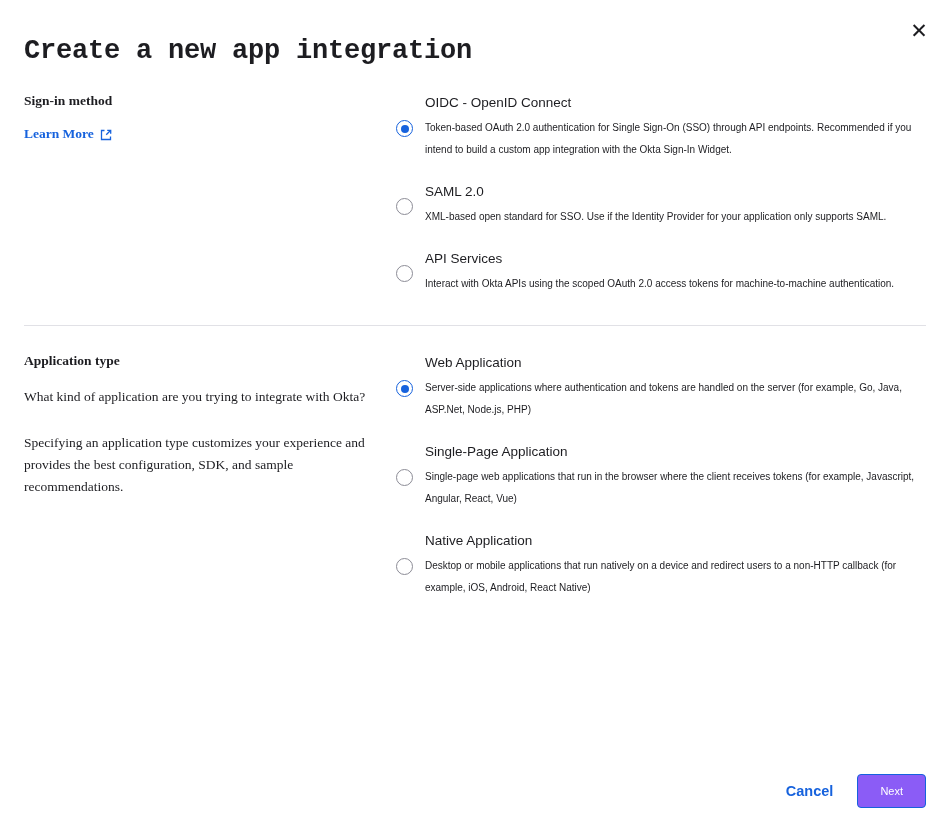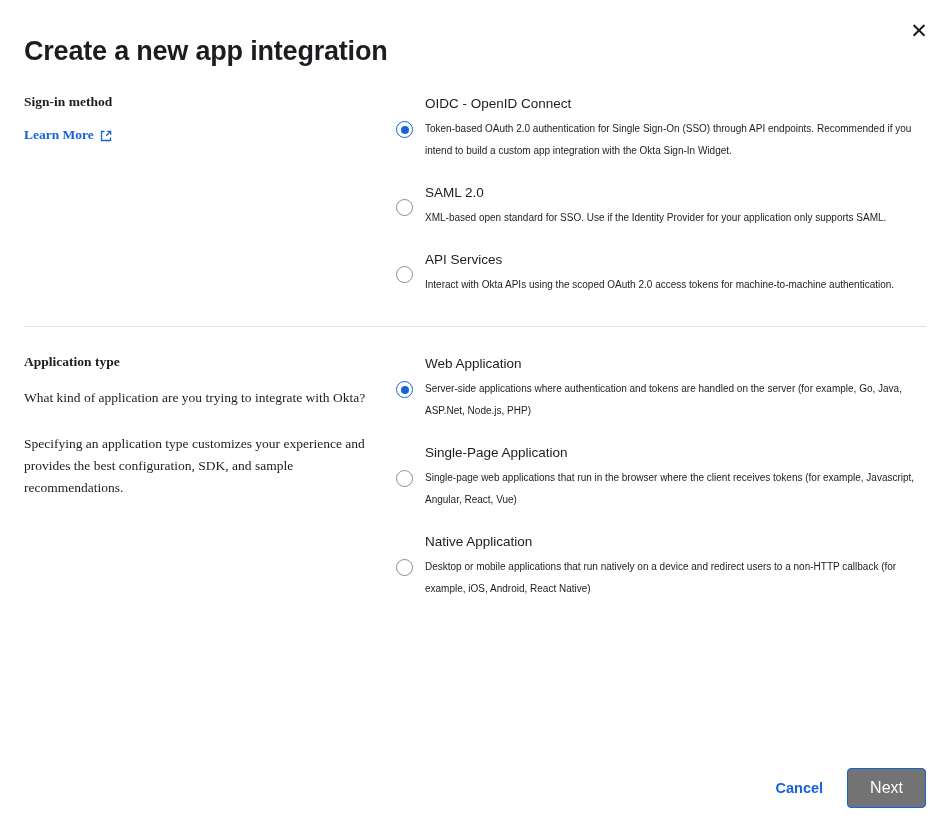--- a/index.html
+++ b/index.html
@@ -41,20 +41,21 @@
   }
 
   .dialog-title {
     font-size: 27px;
     font-weight: bold;
     letter-spacing: -0.2px;
     color: #1d1d21;
     margin: 0;
     padding-top: 36px;
     padding-bottom: 0;
+    font-family: Liberation Mono, monospace;
   }
 
   .section {
     display: flex;
     align-items: flex-start;
     padding-top: 26px;
   }
 
   .section-left {
     width: 372px;
@@ -174,25 +175,25 @@
     border: none;
     color: #1662dd;
     font-size: 14.5px;
     font-weight: bold;
     font-family: "Liberation Sans", sans-serif;
     cursor: pointer;
     padding: 8px 6px;
   }
 
   .btn-next {
-    background: #737373;
+    background: #8b5cf6;
     border: 1px solid #1662dd;
     border-radius: 4px;
     color: #ffffff;
-    font-size: 16px;
+    font-size: 11px;
     font-weight: normal;
     font-family: "Liberation Sans", sans-serif;
     padding: 10px 22px;
     cursor: pointer;
   }
 </style>
 </head>
 <body>
 
 <div class="dialog">

